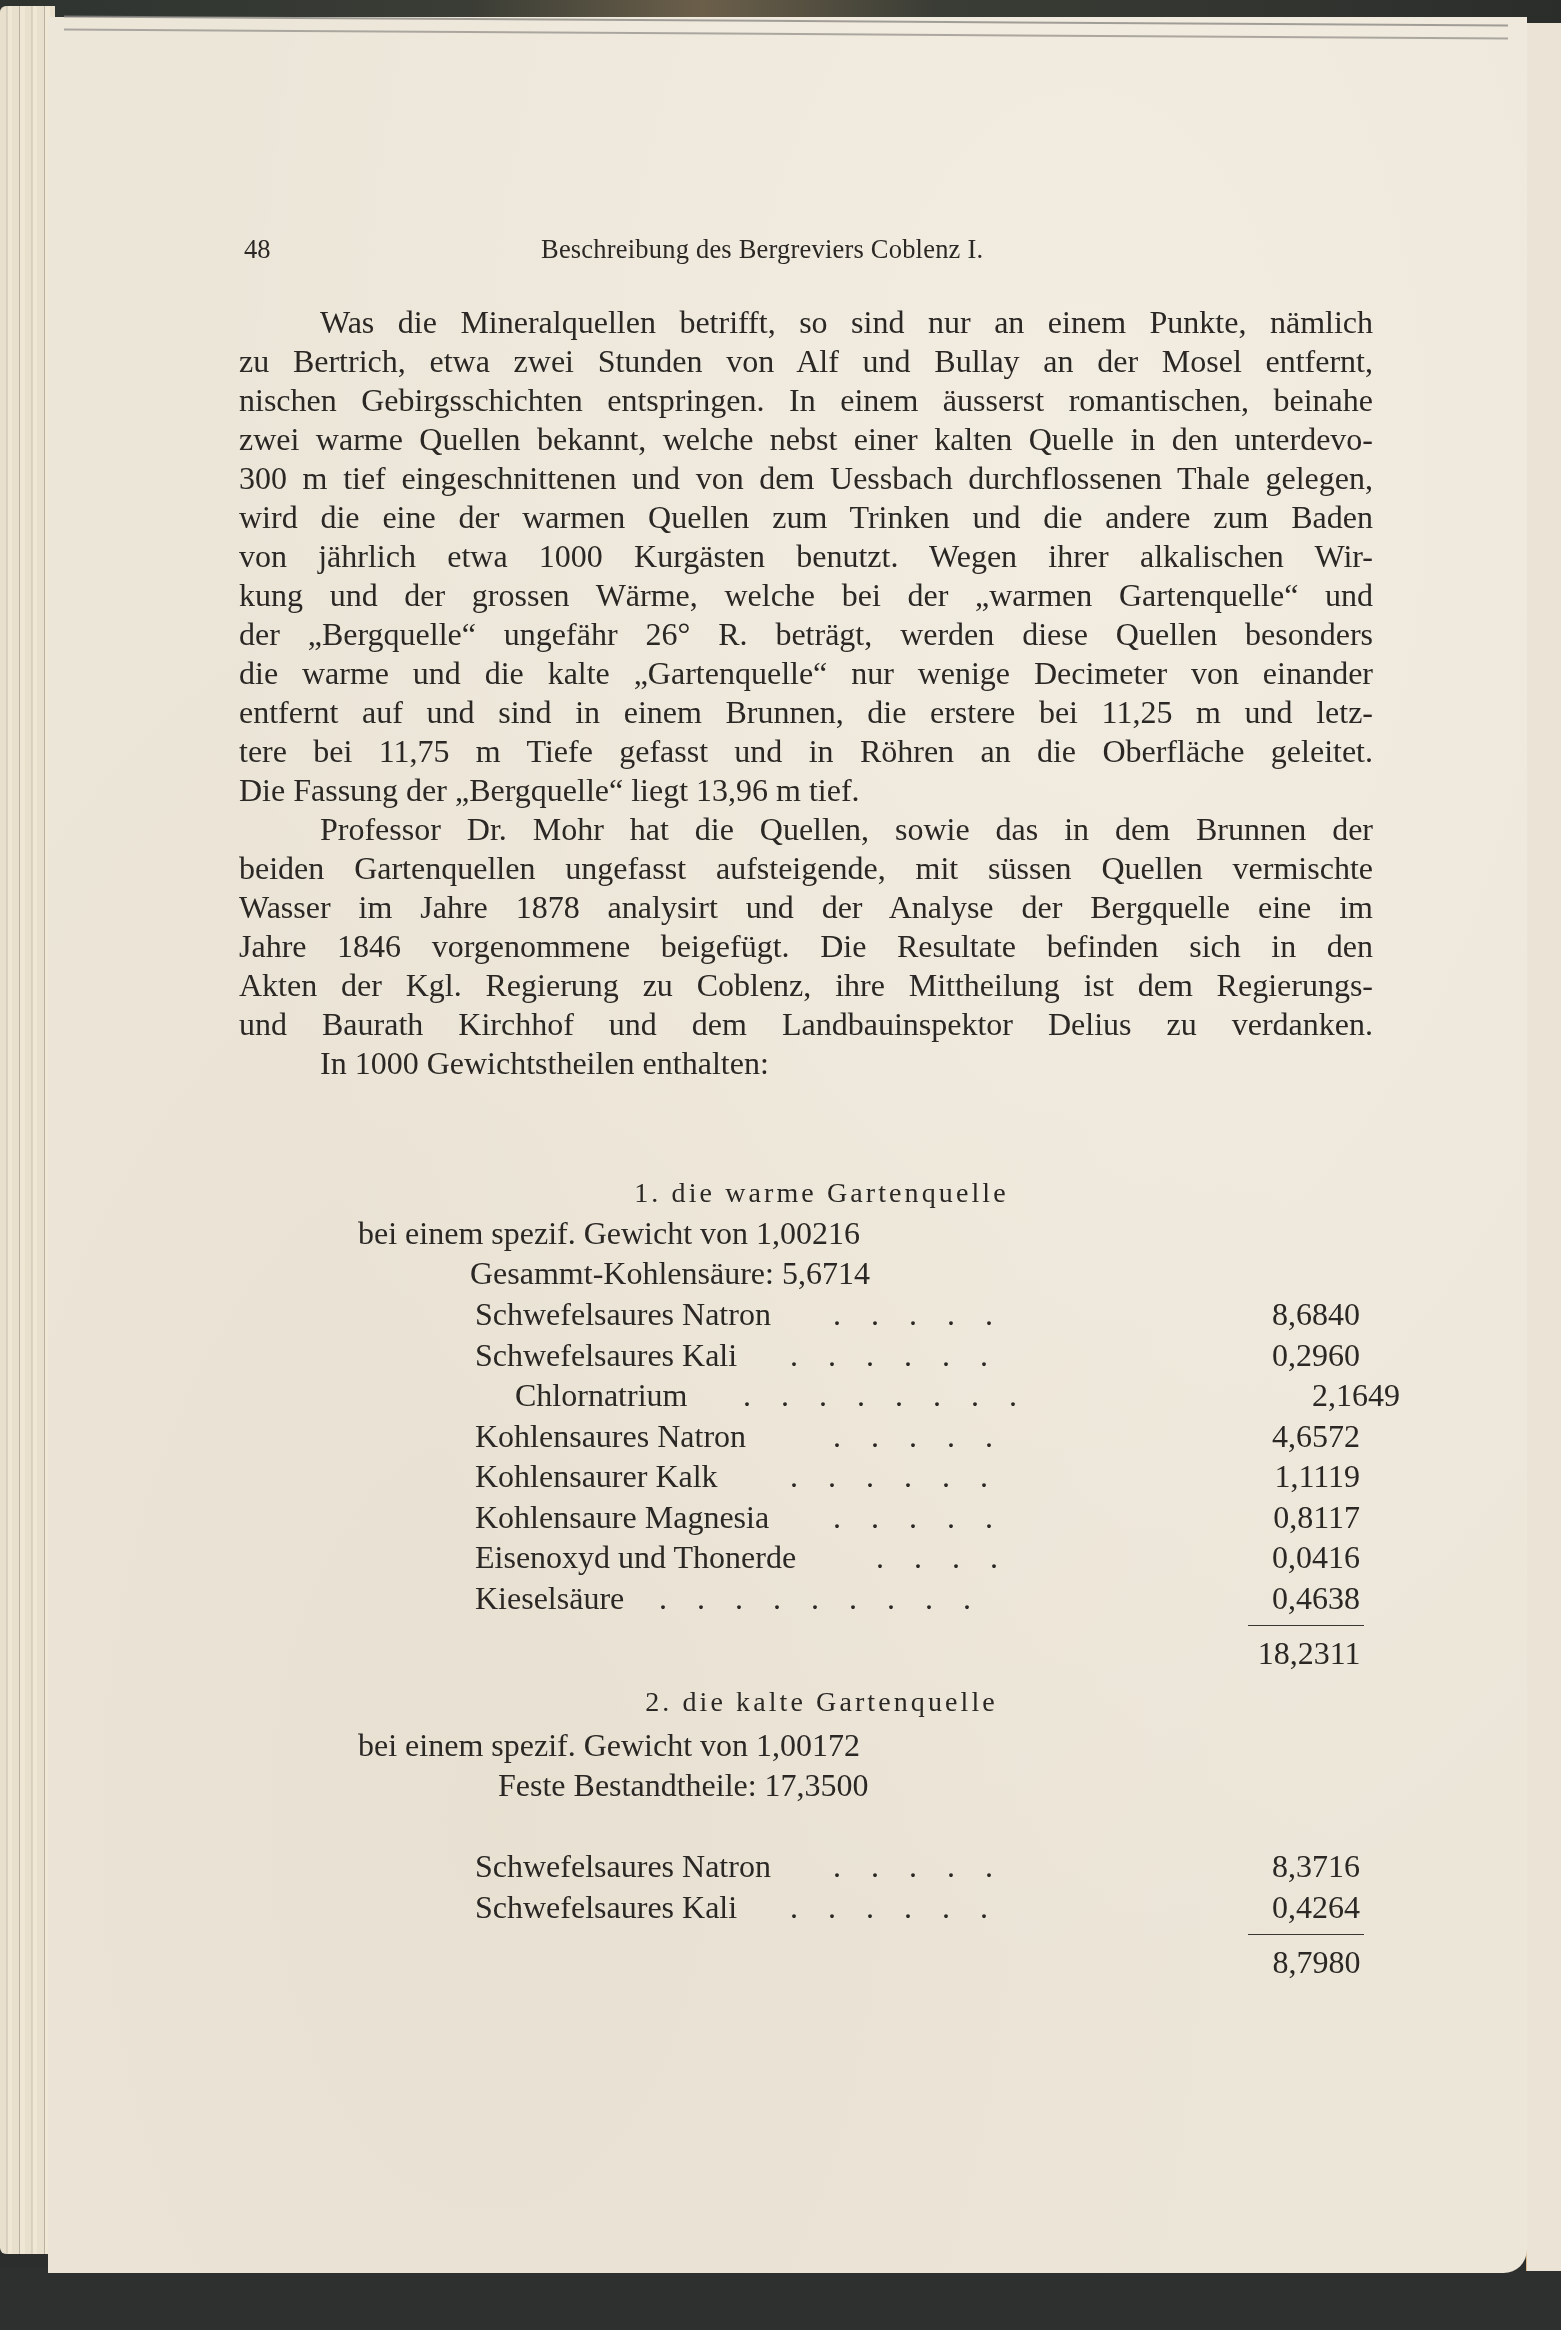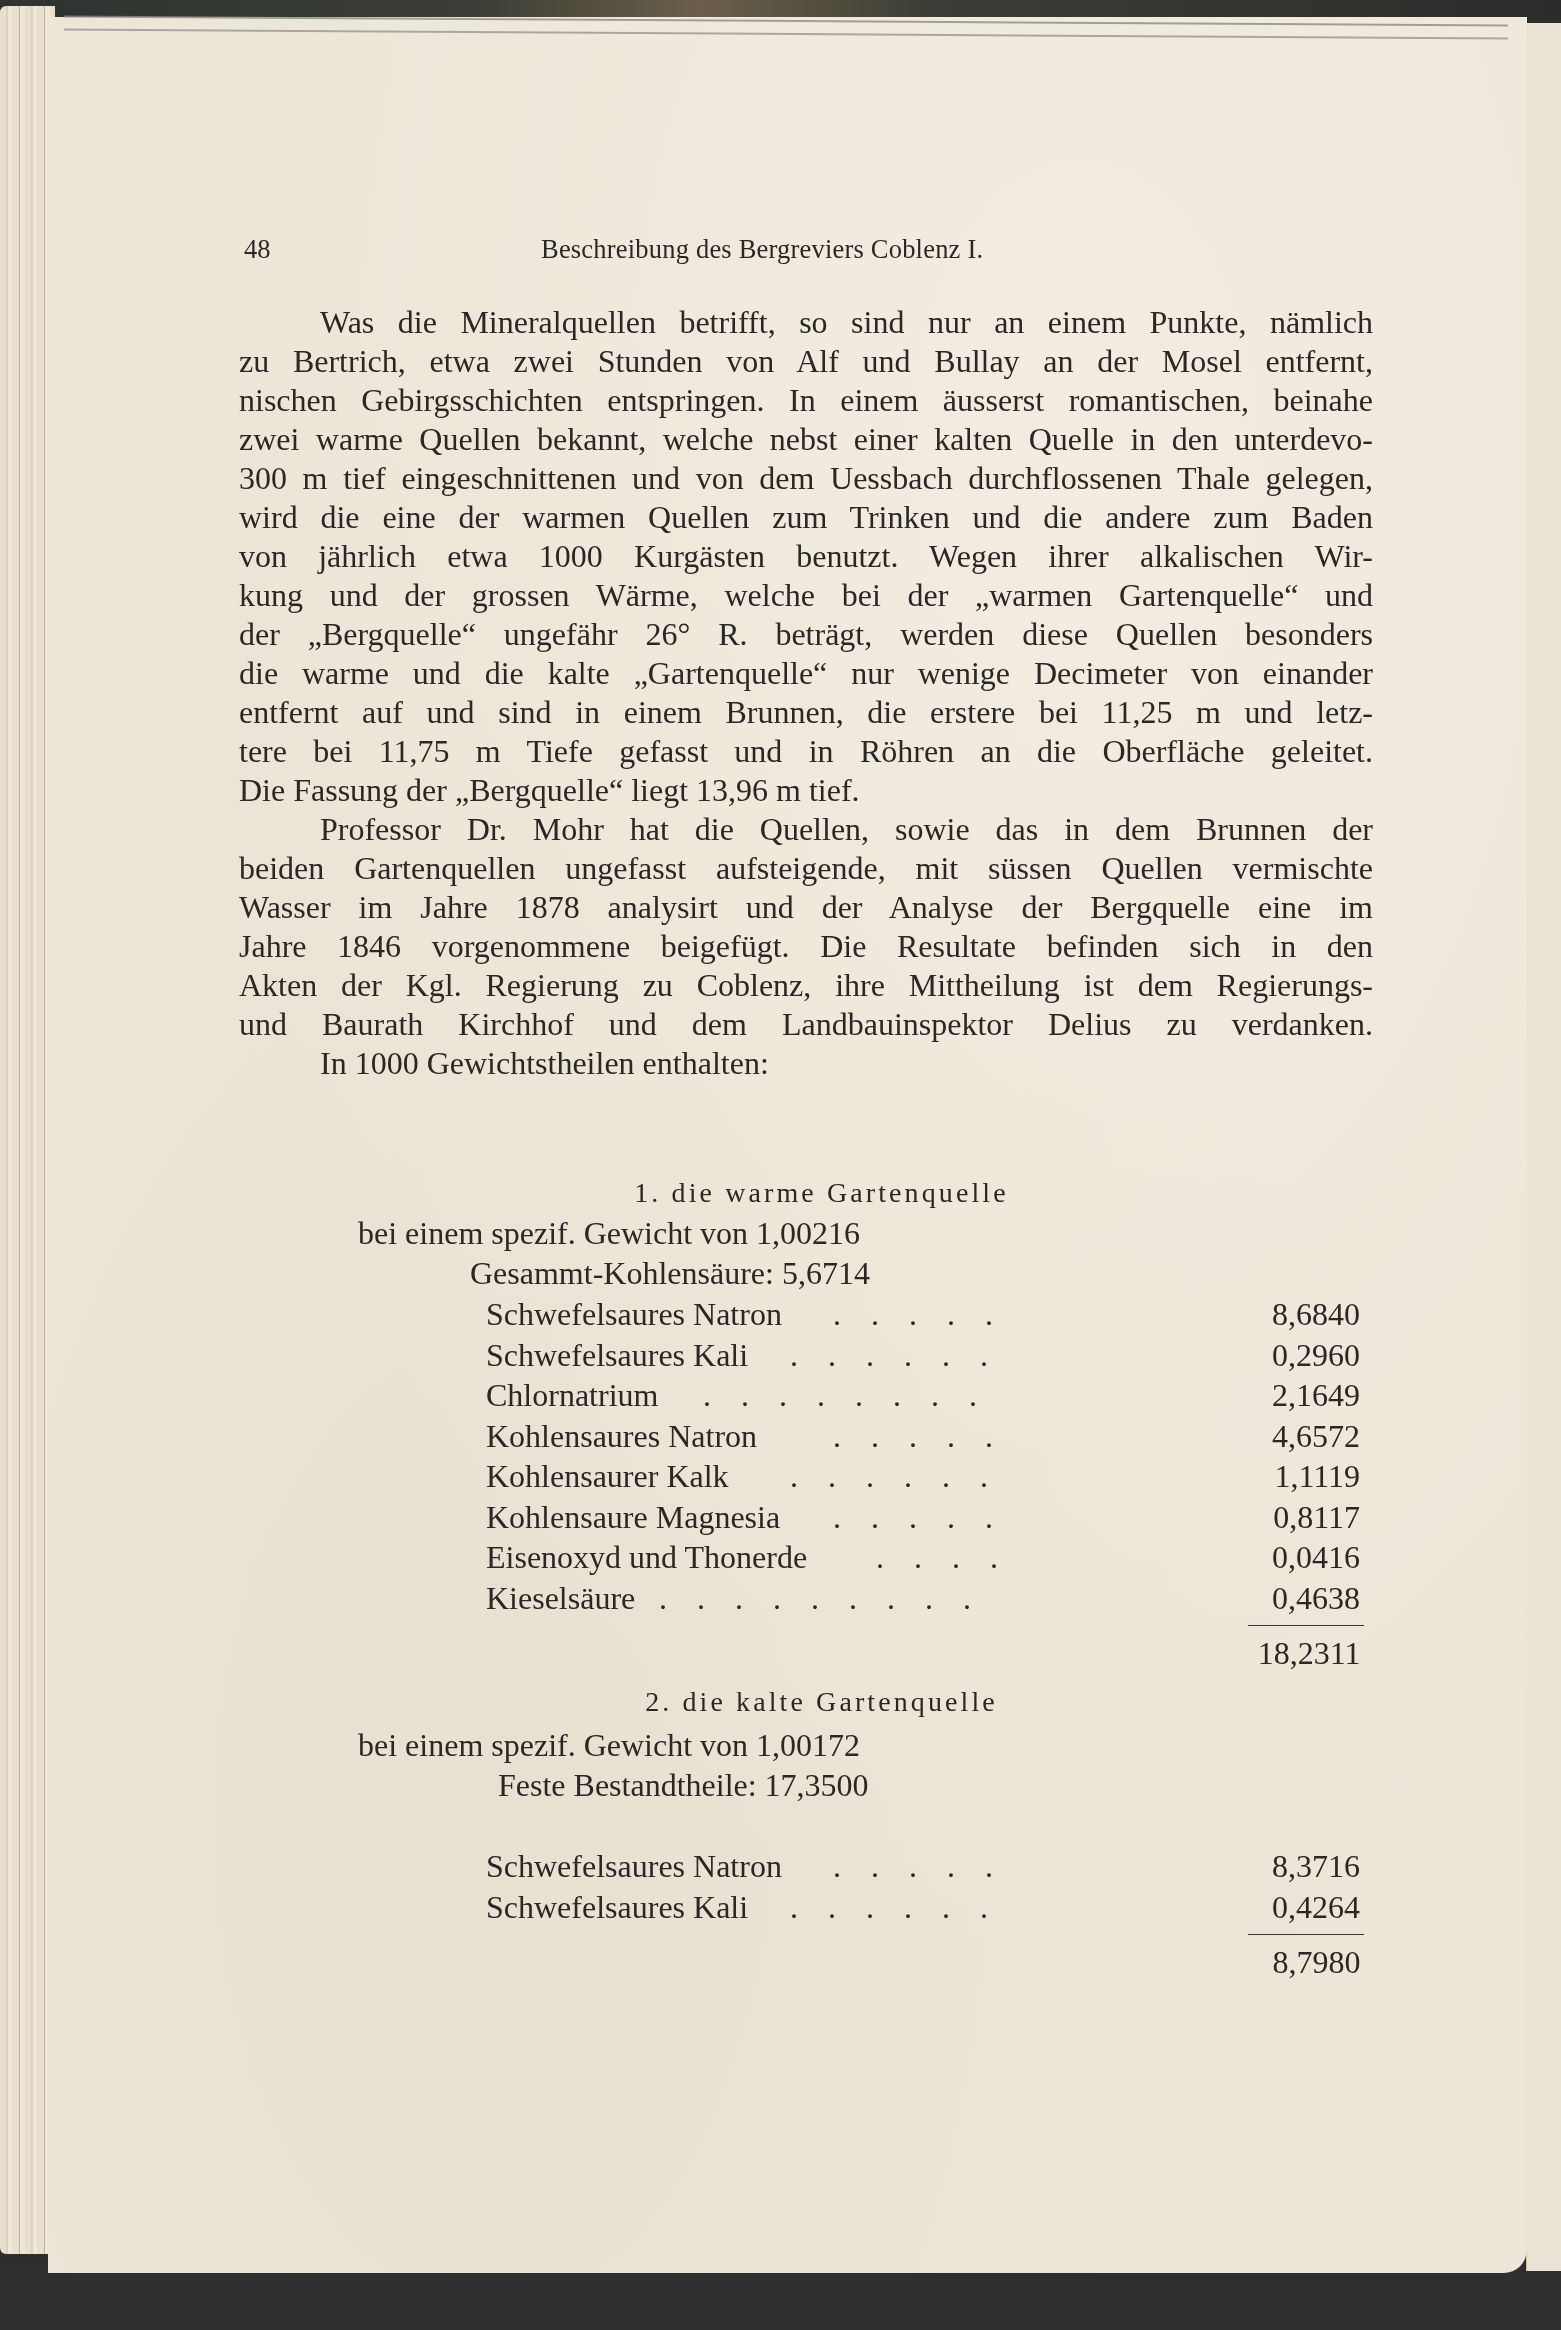--- a/index.html
+++ b/index.html
@@ -65,21 +65,21 @@
     .indent { padding-left: 81px; }
 
     
     .analysis { position: absolute; left: 239px; width: 1134px; font-size: 32px; }
     .sect-title {
       position: absolute; left: 0; width: 1134px; text-align: center;
       font-size: 28px; letter-spacing: 3.1px; padding-left: 31px; box-sizing: border-box;
     }
     .spec-line { position: absolute; white-space: nowrap; }
     .row { position: absolute; left: 231px; width: 890px; height: 39px; white-space: nowrap; }
-    .row .name { position: absolute; left: 16px; top: 0; }
+    .row .name { position: absolute; left: 5px; top: 0; }
     .row .dots { position: absolute; top: 0; letter-spacing: 11px; }
     .row .val { position: absolute; right: 0; top: 0; text-align: right; }
     .sum-rule { position: absolute; height: 0; border-top: 1.6px solid #3a3633; }
     .sum-val { position: absolute; text-align: right; }
   </style>
 </head>
 <body>
 
 <div class="cover-top"></div>
 <div class="cover-bottom"></div>
@@ -127,21 +127,21 @@
   <div class="row" style="top:125px;">
     <span class="name">Schwefelsaures Natron</span>
     <span class="dots" style="left:363px;">. . . . .</span>
     <span class="val">8,6840</span>
   </div>
   <div class="row" style="top:166px;">
     <span class="name">Schwefelsaures Kali</span>
     <span class="dots" style="left:320px;">. . . . . .</span>
     <span class="val">0,2960</span>
   </div>
-  <div class="row" style="top:206px;">
+  <div class="row" style="top:206px;margin-left:40px;">
     <span class="name">Chlornatrium</span>
     <span class="dots" style="left:233px;">. . . . . . . .</span>
     <span class="val">2,1649</span>
   </div>
   <div class="row" style="top:247px;">
     <span class="name">Kohlensaures Natron</span>
     <span class="dots" style="left:363px;">. . . . .</span>
     <span class="val">4,6572</span>
   </div>
   <div class="row" style="top:287px;">

